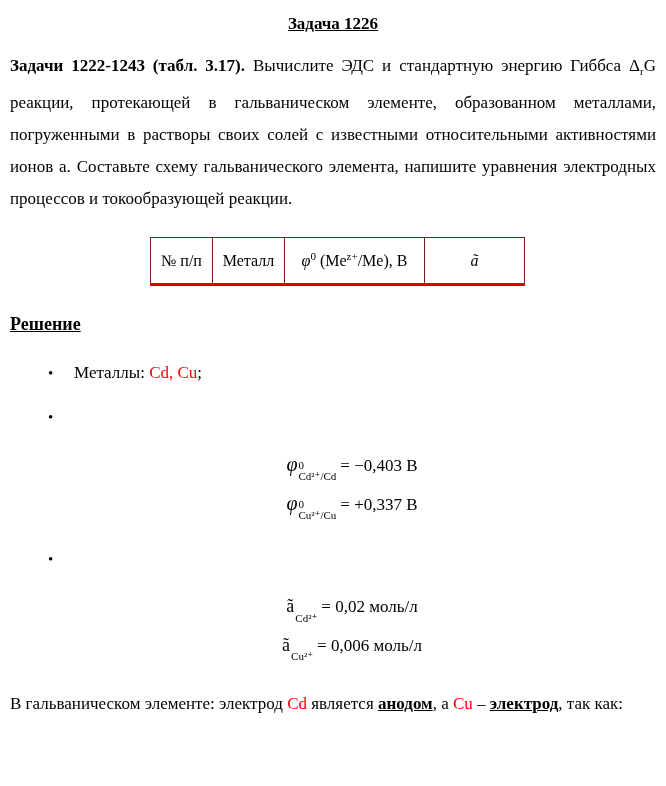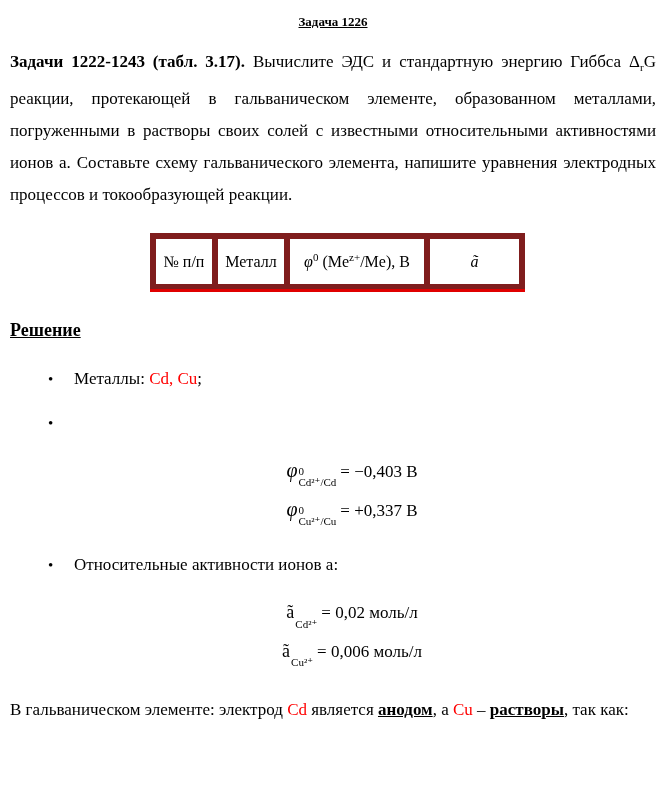--- a/index.html
+++ b/index.html
@@ -3,35 +3,35 @@
 <meta charset="utf-8">
 <style>
   * { margin:0; padding:0; box-sizing:border-box; }
   html,body { background:#ffffff; }
   .page {
     width:666px; height:786px; margin:0 auto; background:#fff;
     font-family:"Liberation Serif","DejaVu Serif",serif;
     color:#000; overflow:hidden; padding:14px 10px 0 10px;
   }
   .title {
-    text-align:center; font-size:13px; font-weight:bold;
+    text-align:center; font-size:17px; font-weight:bold;
     text-decoration:underline; margin-bottom:16px;
   }
   .intro {
     font-size:17px; line-height:32px; text-align:justify;
   }
   .intro b { font-weight:bold; }
   sub { font-size:11px; }
   sup { font-size:11px; }
 
   
   .table-wrap { margin:22px 0 0 140px; width:375px; }
   table.tbl { border-collapse:collapse; width:100%; font-size:16px; }
   table.tbl th, table.tbl td {
-    border:6px solid #7f1d1d; text-align:center; vertical-align:middle;
+    border:1px solid #7f1d1d; text-align:center; vertical-align:middle;
   }
   table.tbl th { font-weight:normal; padding:12px 6px; }
   table.tbl td { padding:8px 6px; line-height:22px; }
   td.bold-cell { font-weight:bold; }
   .red-line { height:3px; background:var(--line-red,#e00000); margin-top:-1px; }
   .hdr-italic { font-style:italic; }
 
   .solution-heading {
     font-size:18px; font-weight:bold;
     text-decoration:underline; margin-top:28px;
@@ -103,29 +103,28 @@
       <div class="formula">
         <span class="phi">φ</span><span class="supsub"><span class="top">0</span><span class="bot">Cd²⁺/Cd</span></span><span class="rhs">= −0,403 В</span>
       </div>
       <div class="formula">
         <span class="phi">φ</span><span class="supsub"><span class="top">0</span><span class="bot">Cu²⁺/Cu</span></span><span class="rhs">= +0,337 В</span>
       </div>
     </div>
 
     <div class="bullet-line">
       <span class="bullet-dot">•</span>
-      <span class="bullet-text">Относительные активности ионов a:</span>
     </div>
 
     <div class="formula-block">
       <div class="formula">
         <span class="avar">ã</span><span class="supsub"><span class="top">&nbsp;</span><span class="bot">Cd²⁺</span></span><span class="rhs">= 0,02 моль/л</span>
       </div>
       <div class="formula">
         <span class="avar">ã</span><span class="supsub"><span class="top">&nbsp;</span><span class="bot">Cu²⁺</span></span><span class="rhs">= 0,006 моль/л</span>
       </div>
     </div>
 
   </div>
 
-  <p class="final"><span>В гальваническом элементе: электрод </span><span class="red">Cd</span><span> является </span><span class="bold-u">анодом</span><span>, а </span><span class="red">Cu</span><span> – </span><span class="bold-u">растворы</span><span>, так как:</span></p>
+  <p class="final"><span>В гальваническом элементе: электрод </span><span class="red">Cd</span><span> является </span><span class="bold-u">анодом</span><span>, а </span><span class="red">Cu</span><span> – </span><span class="bold-u">электрод</span><span>, так как:</span></p>
 
 </div>
 
 </body></html>

